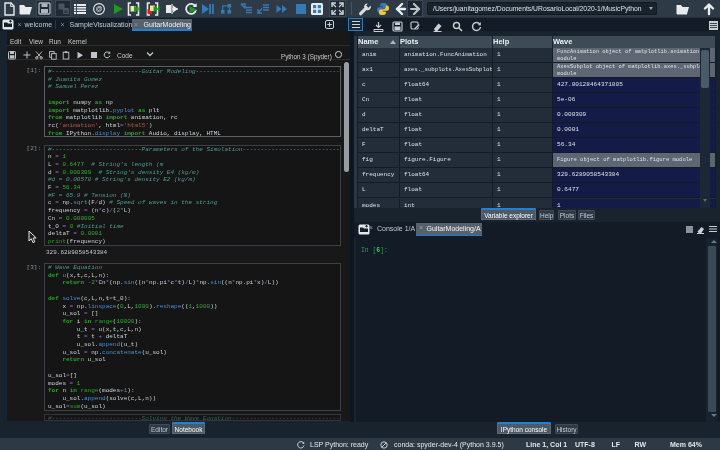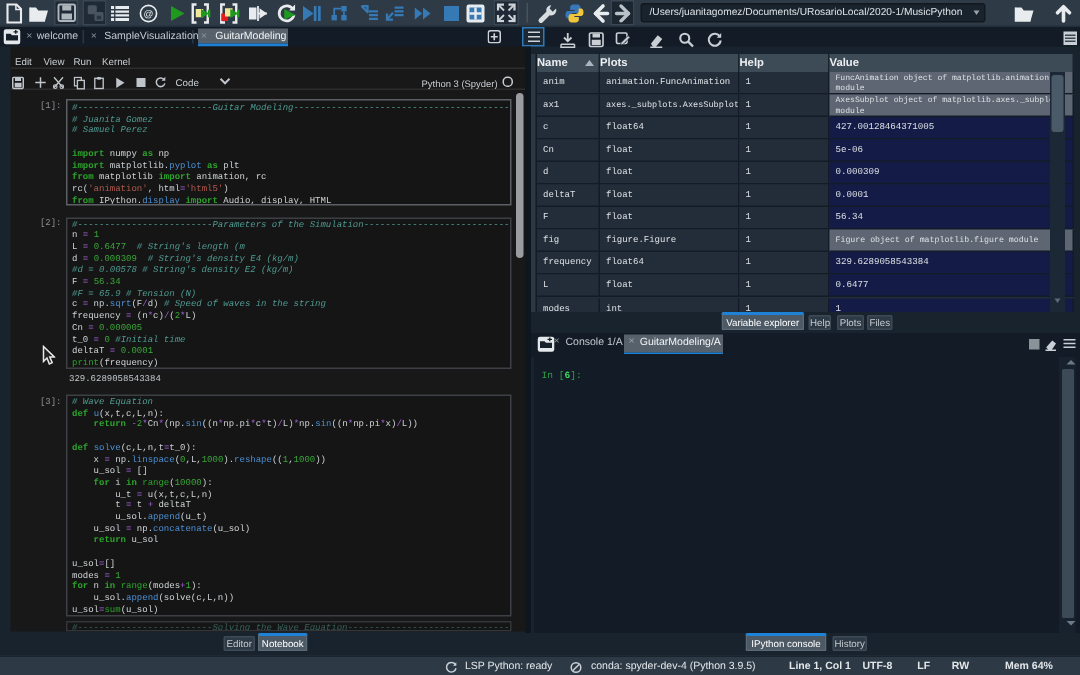--- a/index.html
+++ b/index.html
@@ -405,21 +405,21 @@
     </div>
     <div class="nbout abs" style="left:39px;top:218px;color:#c3c7ca">329.6289058543384</div>
 </div>
 <div class="abs" style="left:343.5px;top:62px;width:5px;height:110px;background:#999da1;border-radius:2.5px"></div>
 <div class="abs" style="left:350px;top:31px;width:4px;height:391px;background:#0e1620"></div>
 <div id="vetbl">
 <div class="abs" style="left:0;top:0;width:4px;height:172px;background:#2b3743;border-right:1px solid #121b26"></div>
 <div class="hd" style="left:4px;width:42px">Name</div>
 <div class="hd" style="left:46px;width:93px">Plots</div>
 <div class="hd" style="left:139px;width:60px">Help</div>
-<div class="hd" style="left:199px;width:163px">Value</div>
+<div class="hd" style="left:199px;width:163px">Wave</div>
 <div class="abs" style="left:36px;top:4px;width:0;height:0;border-left:3px solid transparent;border-right:3px solid transparent;border-bottom:4px solid #aeb6bd"></div>
 <div class="vcell" style="left:4px;top:12px;width:42px;height:15.05px">anim</div>
 <div class="vcell" style="left:46px;top:12px;width:93px;height:15.05px">animation.FuncAnimation</div>
 <div class="vcell" style="left:139px;top:12px;width:60px;height:15.05px">1</div>
 <div class="vcell vval g2" style="left:199px;top:12px;width:163px;height:15.05px">FuncAnimation object of matplotlib.animation<br>module</div>
 <div class="vcell" style="left:4px;top:27.05px;width:42px;height:15.05px">ax1</div>
 <div class="vcell" style="left:46px;top:27.05px;width:93px;height:15.05px;font-size:5.7px">axes._subplots.AxesSubplot</div>
 <div class="vcell" style="left:139px;top:27.05px;width:60px;height:15.05px">1</div>
 <div class="vcell vval g2" style="left:199px;top:27.05px;width:163px;height:15.05px">AxesSubplot object of matplotlib.axes._subplots<br>module</div>
 <div class="vcell" style="left:4px;top:42.1px;width:42px;height:15.05px">c</div>

